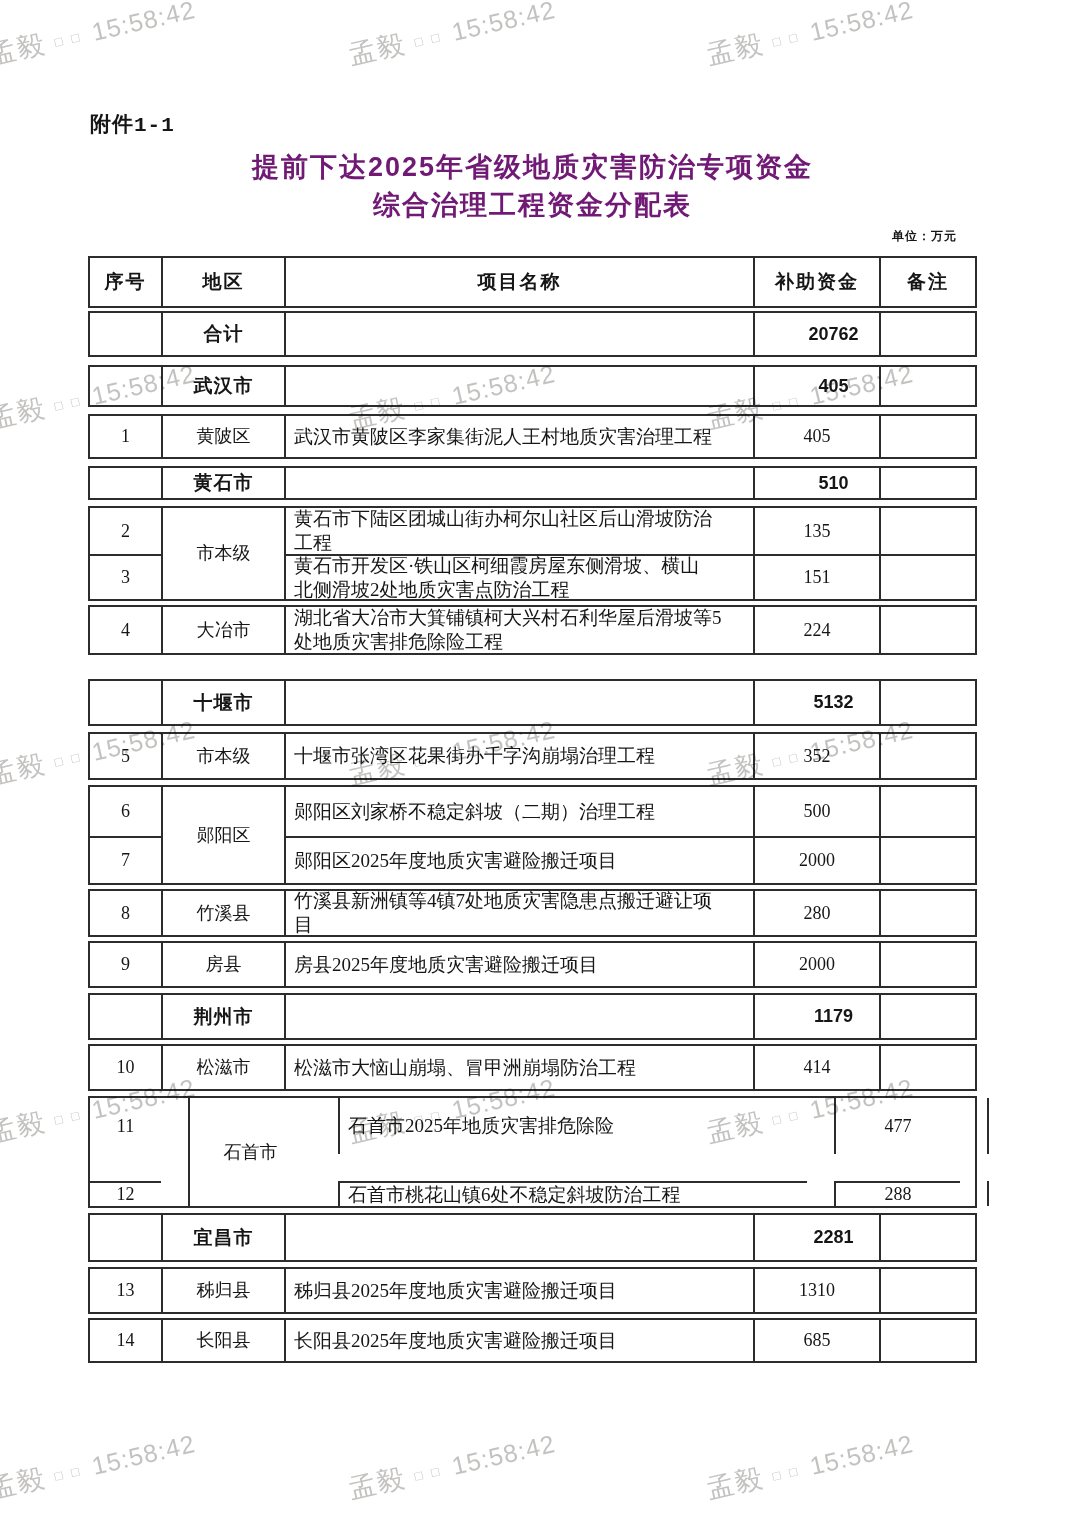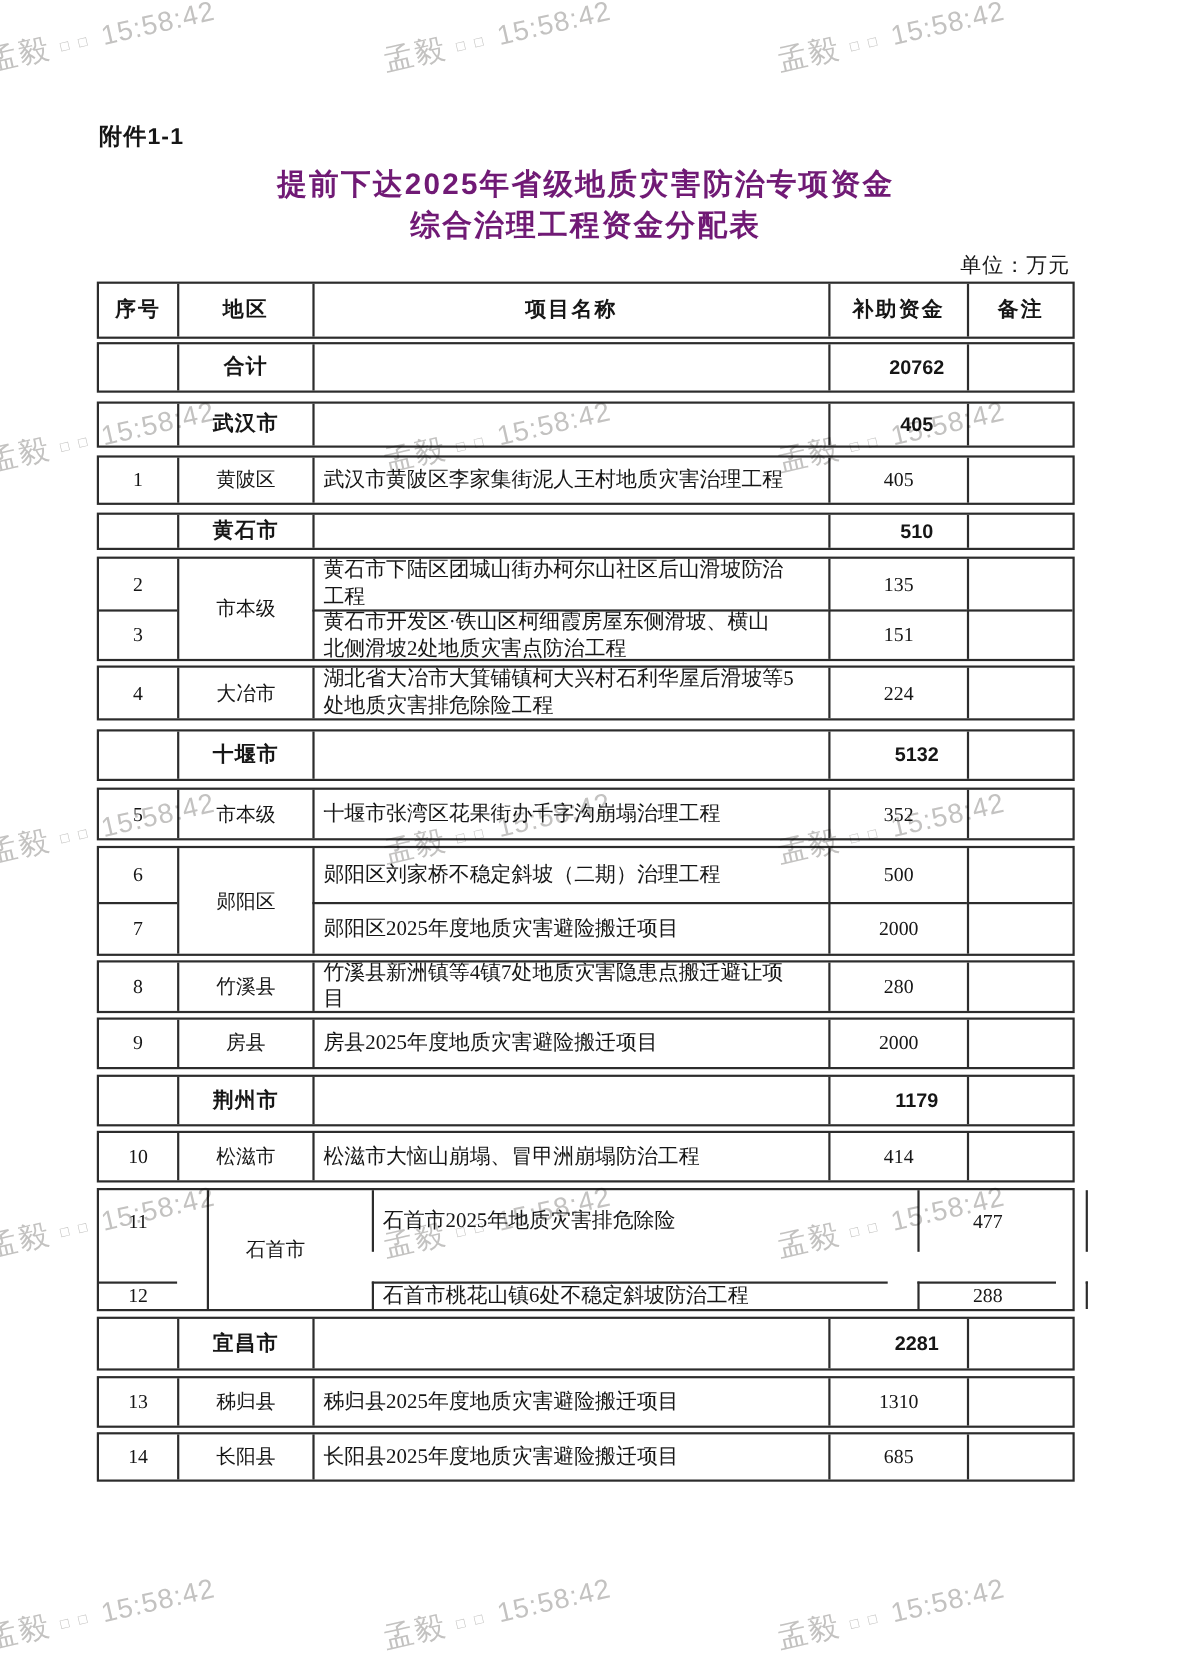--- a/index.html
+++ b/index.html
@@ -16,28 +16,28 @@
     color:#b9b8b6;opacity:.85;mix-blend-mode:multiply;
     font-family:"Liberation Sans","DejaVu Sans",sans-serif;
     white-space:nowrap;z-index:6;pointer-events:none;
   }
   .wm-name{font-size:27px;letter-spacing:2px;}
   .wm-box{font-size:13px;margin-left:9px;transform:translateY(-3px);display:inline-block;}
   .wm-time{font-size:25px;letter-spacing:1px;margin-left:14px;}
   
   .attachment{
     position:absolute;left:90px;top:110px;font-size:21px;font-weight:600;
-    font-family:Liberation Sans, sans-serif;letter-spacing:1px;
+    font-family:Liberation Mono, monospace;letter-spacing:1px;
   }
   .title-wrap{position:absolute;left:88px;top:148px;width:889px;text-align:center;z-index:2;}
   .title-line{
     font-family:"Liberation Sans","DejaVu Sans",sans-serif;
     font-weight:bold;font-size:27px;letter-spacing:2px;line-height:38px;color:#701a75;
   }
-  .unit-note{position:absolute;top:228px;left:104px;width:869px;text-align:right;font-size:19px;letter-spacing:1px;z-index:2;}
+  .unit-note{position:absolute;top:228px;left:88px;width:869px;text-align:right;font-size:12px;letter-spacing:1px;z-index:2;font-weight:bold;}
   
   #table{position:absolute;left:88px;top:256px;width:889px;z-index:2;}
   .tblock{
     display:grid;grid-template-columns:71px 123px 469px 126px 1fr;
     border:2px solid #2c2c2c;box-sizing:border-box;background:transparent;
   }
   .cell{
     border-left:2px solid #2c2c2c;box-sizing:border-box;
     display:flex;align-items:center;justify-content:center;
     font-size:18px;line-height:1.25;overflow:hidden;
@@ -206,21 +206,21 @@
       <div class="cell bt"></div>
     </div>
     <div class="tblock item" style="margin-top: 4px; height: 50px;">
       <div class="cell c0">4</div>
       <div class="cell ">大冶市</div>
       <div class="cell project">湖北省大冶市大箕铺镇柯大兴村石利华屋后滑坡等5
 处地质灾害排危除险工程</div>
       <div class="cell amount">224</div>
       <div class="cell "></div>
     </div>
-    <div class="tblock sec" style="margin-top: 8px; height: 47px;">
+    <div class="tblock sec" style="margin-top: 24px; height: 47px;">
       <div class="cell c0"></div>
       <div class="cell ">十堰市</div>
       <div class="cell project"></div>
       <div class="cell amount">5132</div>
       <div class="cell "></div>
     </div>
     <div class="tblock item" style="margin-top: 6px; height: 48px;">
       <div class="cell c0">5</div>
       <div class="cell ">市本级</div>
       <div class="cell project">十堰市张湾区花果街办千字沟崩塌治理工程</div>

